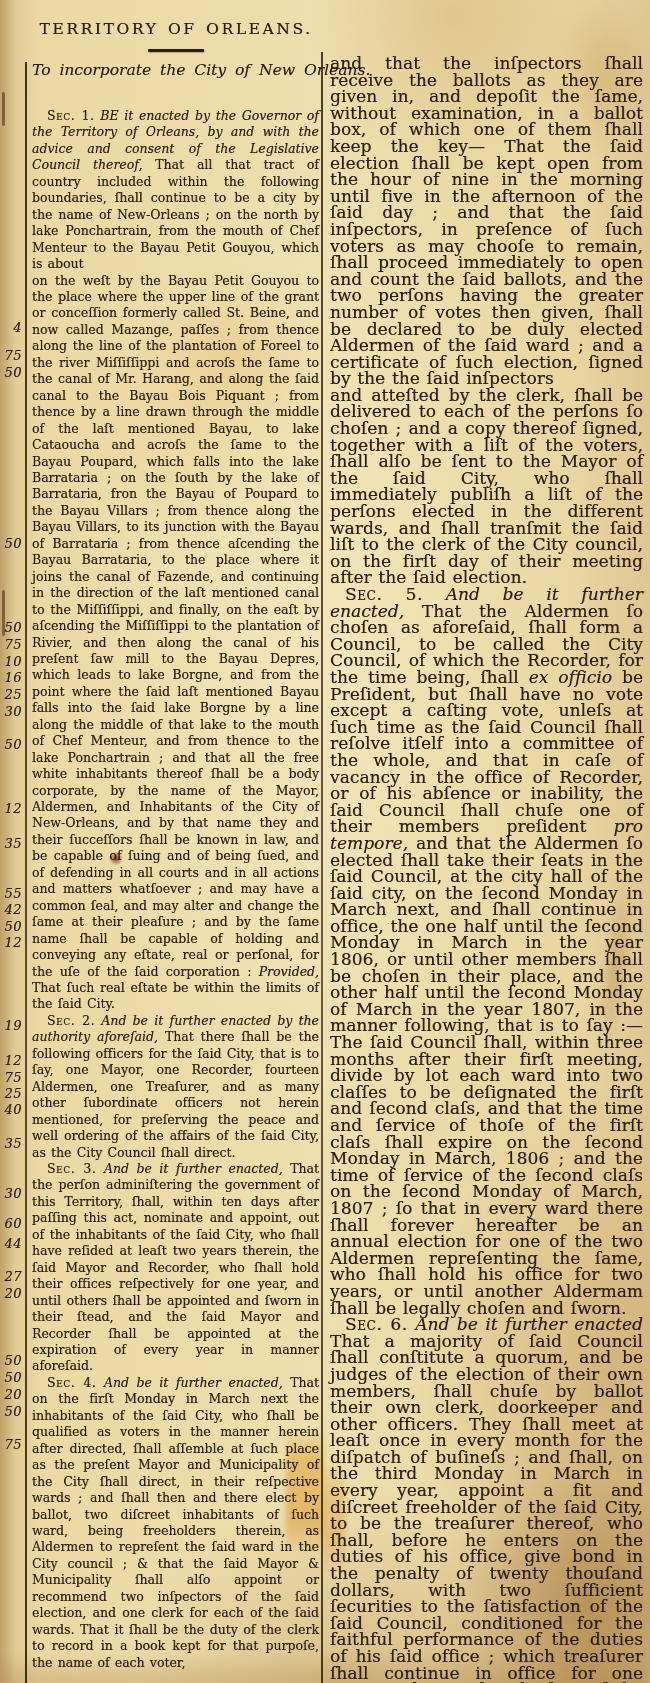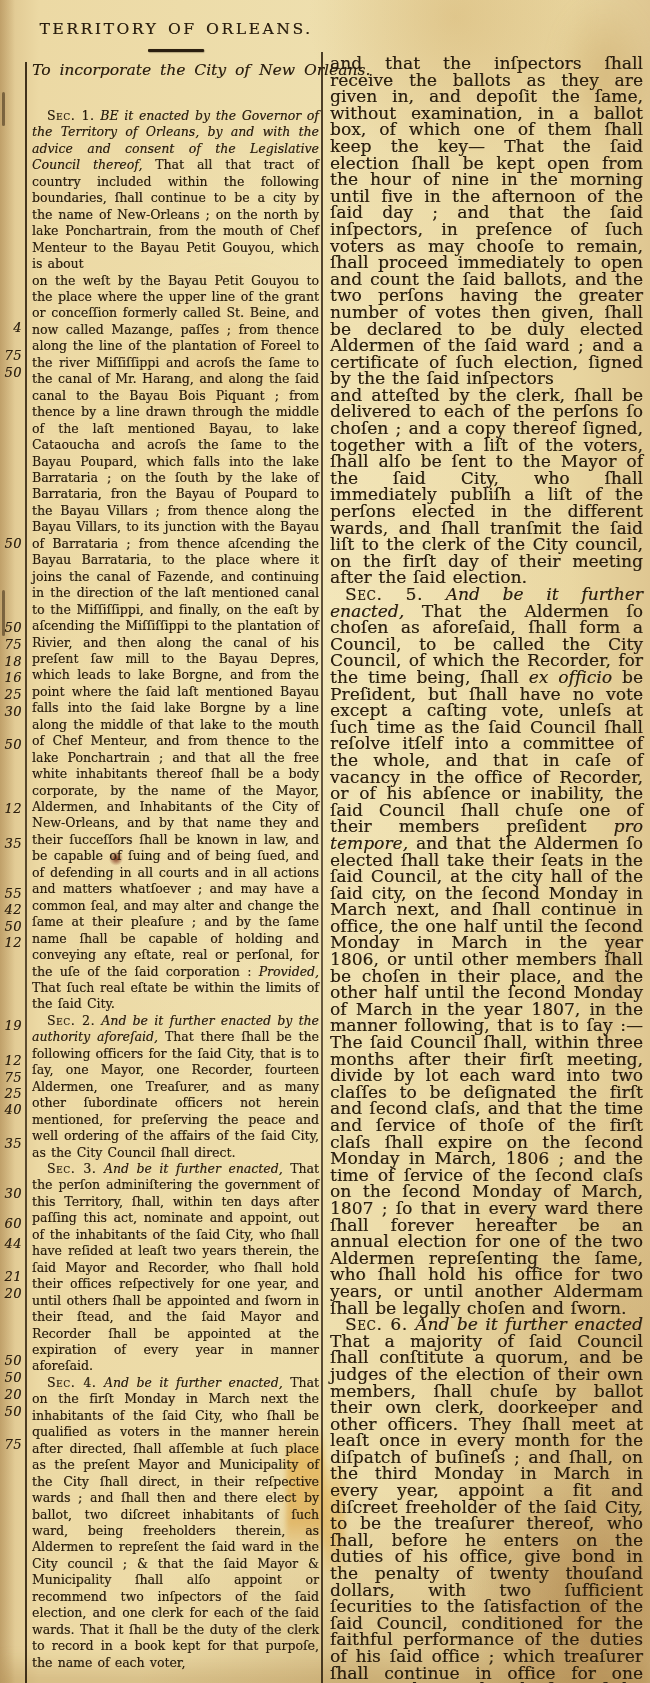--- a/index.html
+++ b/index.html
@@ -97,41 +97,41 @@
   <div class="edge-dash" style="top:92px;height:34px;"></div>
   <div class="edge-dash" style="top:590px;height:46px;"></div>
 
   <div class="margin-col">
       <span class="margin-num" style="top: 320px;">4</span>
       <span class="margin-num" style="top: 348px;">75</span>
       <span class="margin-num" style="top: 365px;">50</span>
       <span class="margin-num" style="top: 536px;">50</span>
       <span class="margin-num" style="top: 620px;">50</span>
       <span class="margin-num" style="top: 637px;">75</span>
-      <span class="margin-num" style="top: 654px;">18</span>
+      <span class="margin-num" style="top: 654px;">10</span>
       <span class="margin-num" style="top: 670px; margin-left: 28px;">16</span>
       <span class="margin-num" style="top: 687px;">25</span>
       <span class="margin-num" style="top: 704px;">30</span>
       <span class="margin-num" style="top: 737px;">50</span>
       <span class="margin-num" style="top: 801px;">12</span>
       <span class="margin-num" style="top: 836px;">35</span>
       <span class="margin-num" style="top: 886px;">55</span>
       <span class="margin-num" style="top: 902px;">42</span>
       <span class="margin-num" style="top: 919px;">50</span>
       <span class="margin-num" style="top: 935px;">12</span>
       <span class="margin-num" style="top: 1018px;">19</span>
       <span class="margin-num" style="top: 1053px;">12</span>
       <span class="margin-num" style="top: 1070px;">75</span>
       <span class="margin-num" style="top: 1086px;">25</span>
       <span class="margin-num" style="top: 1102px;">40</span>
       <span class="margin-num" style="top: 1136px;">35</span>
       <span class="margin-num" style="top: 1186px;">30</span>
       <span class="margin-num" style="top: 1216px;">60</span>
       <span class="margin-num" style="top: 1236px;">44</span>
-      <span class="margin-num" style="top: 1269px;">21</span>
+      <span class="margin-num" style="top: 1269px;">27</span>
       <span class="margin-num" style="top: 1286px;">20</span>
       <span class="margin-num" style="top: 1353px;">50</span>
       <span class="margin-num" style="top: 1370px;">50</span>
       <span class="margin-num" style="top: 1387px;">20</span>
       <span class="margin-num" style="top: 1404px;">50</span>
       <span class="margin-num" style="top: 1437px;">75</span>
     </div>
 
   <div class="header">
     <div class="kicker">TERRITORY OF ORLEANS.</div>

